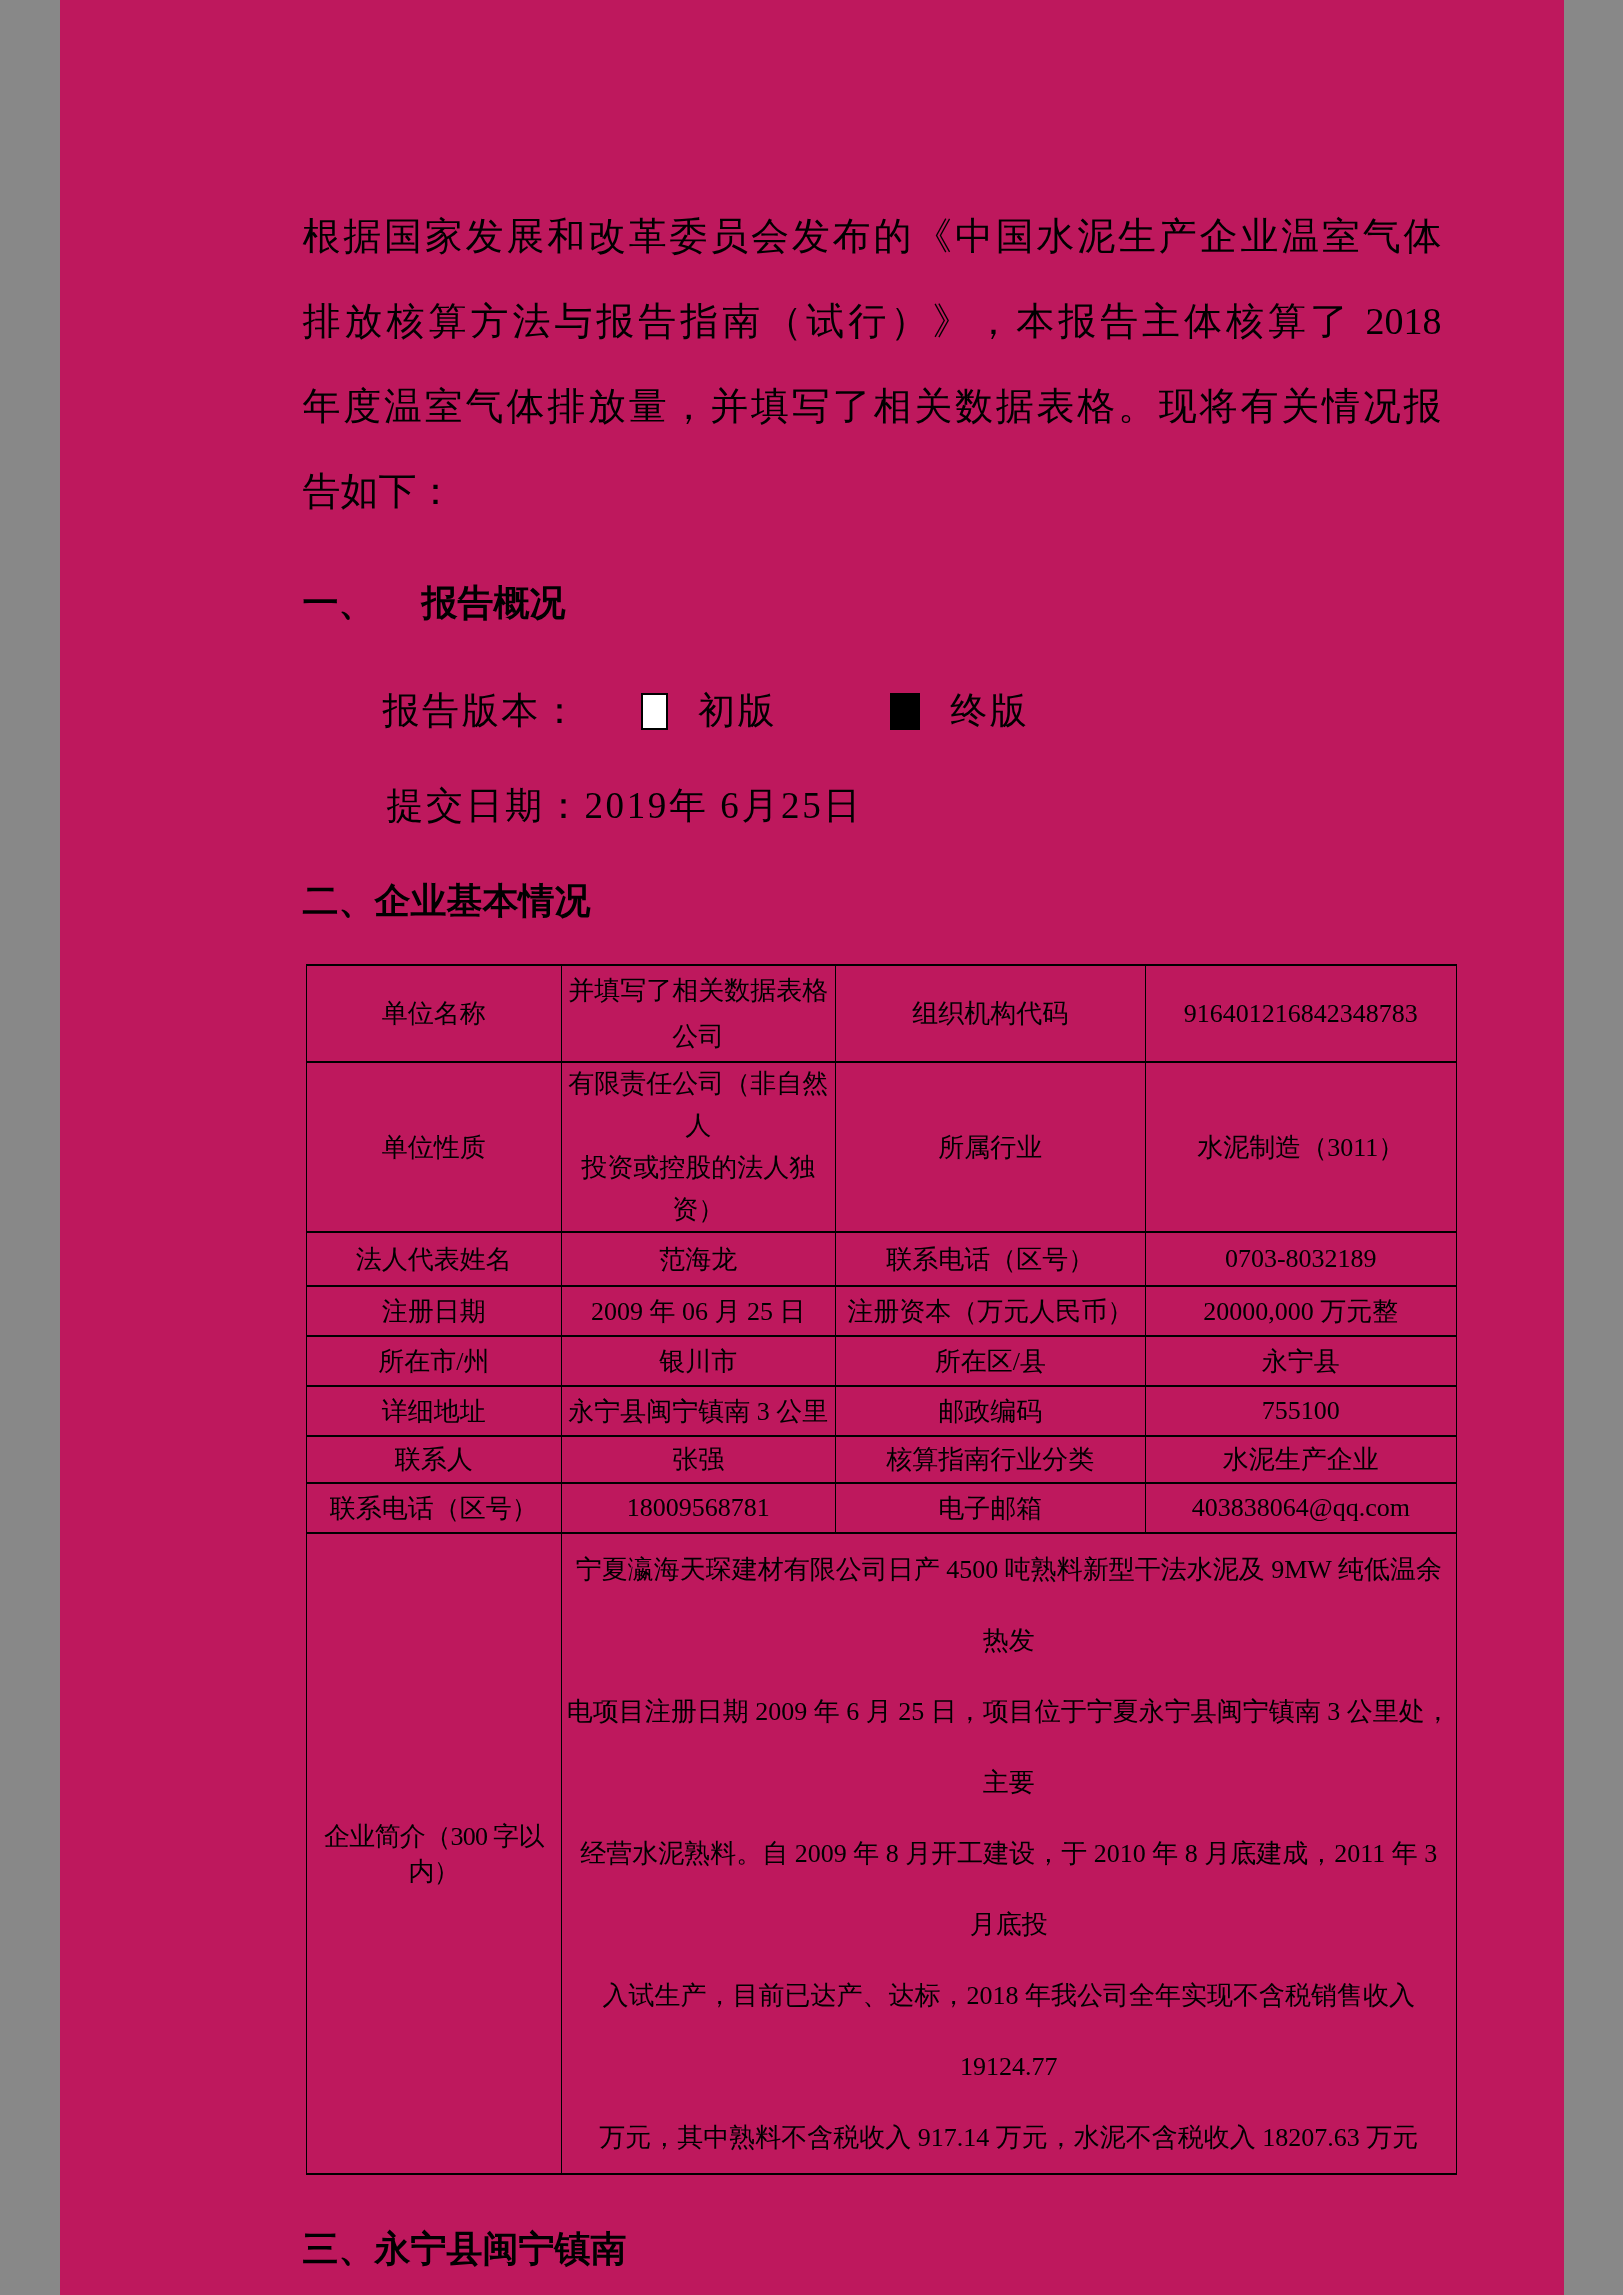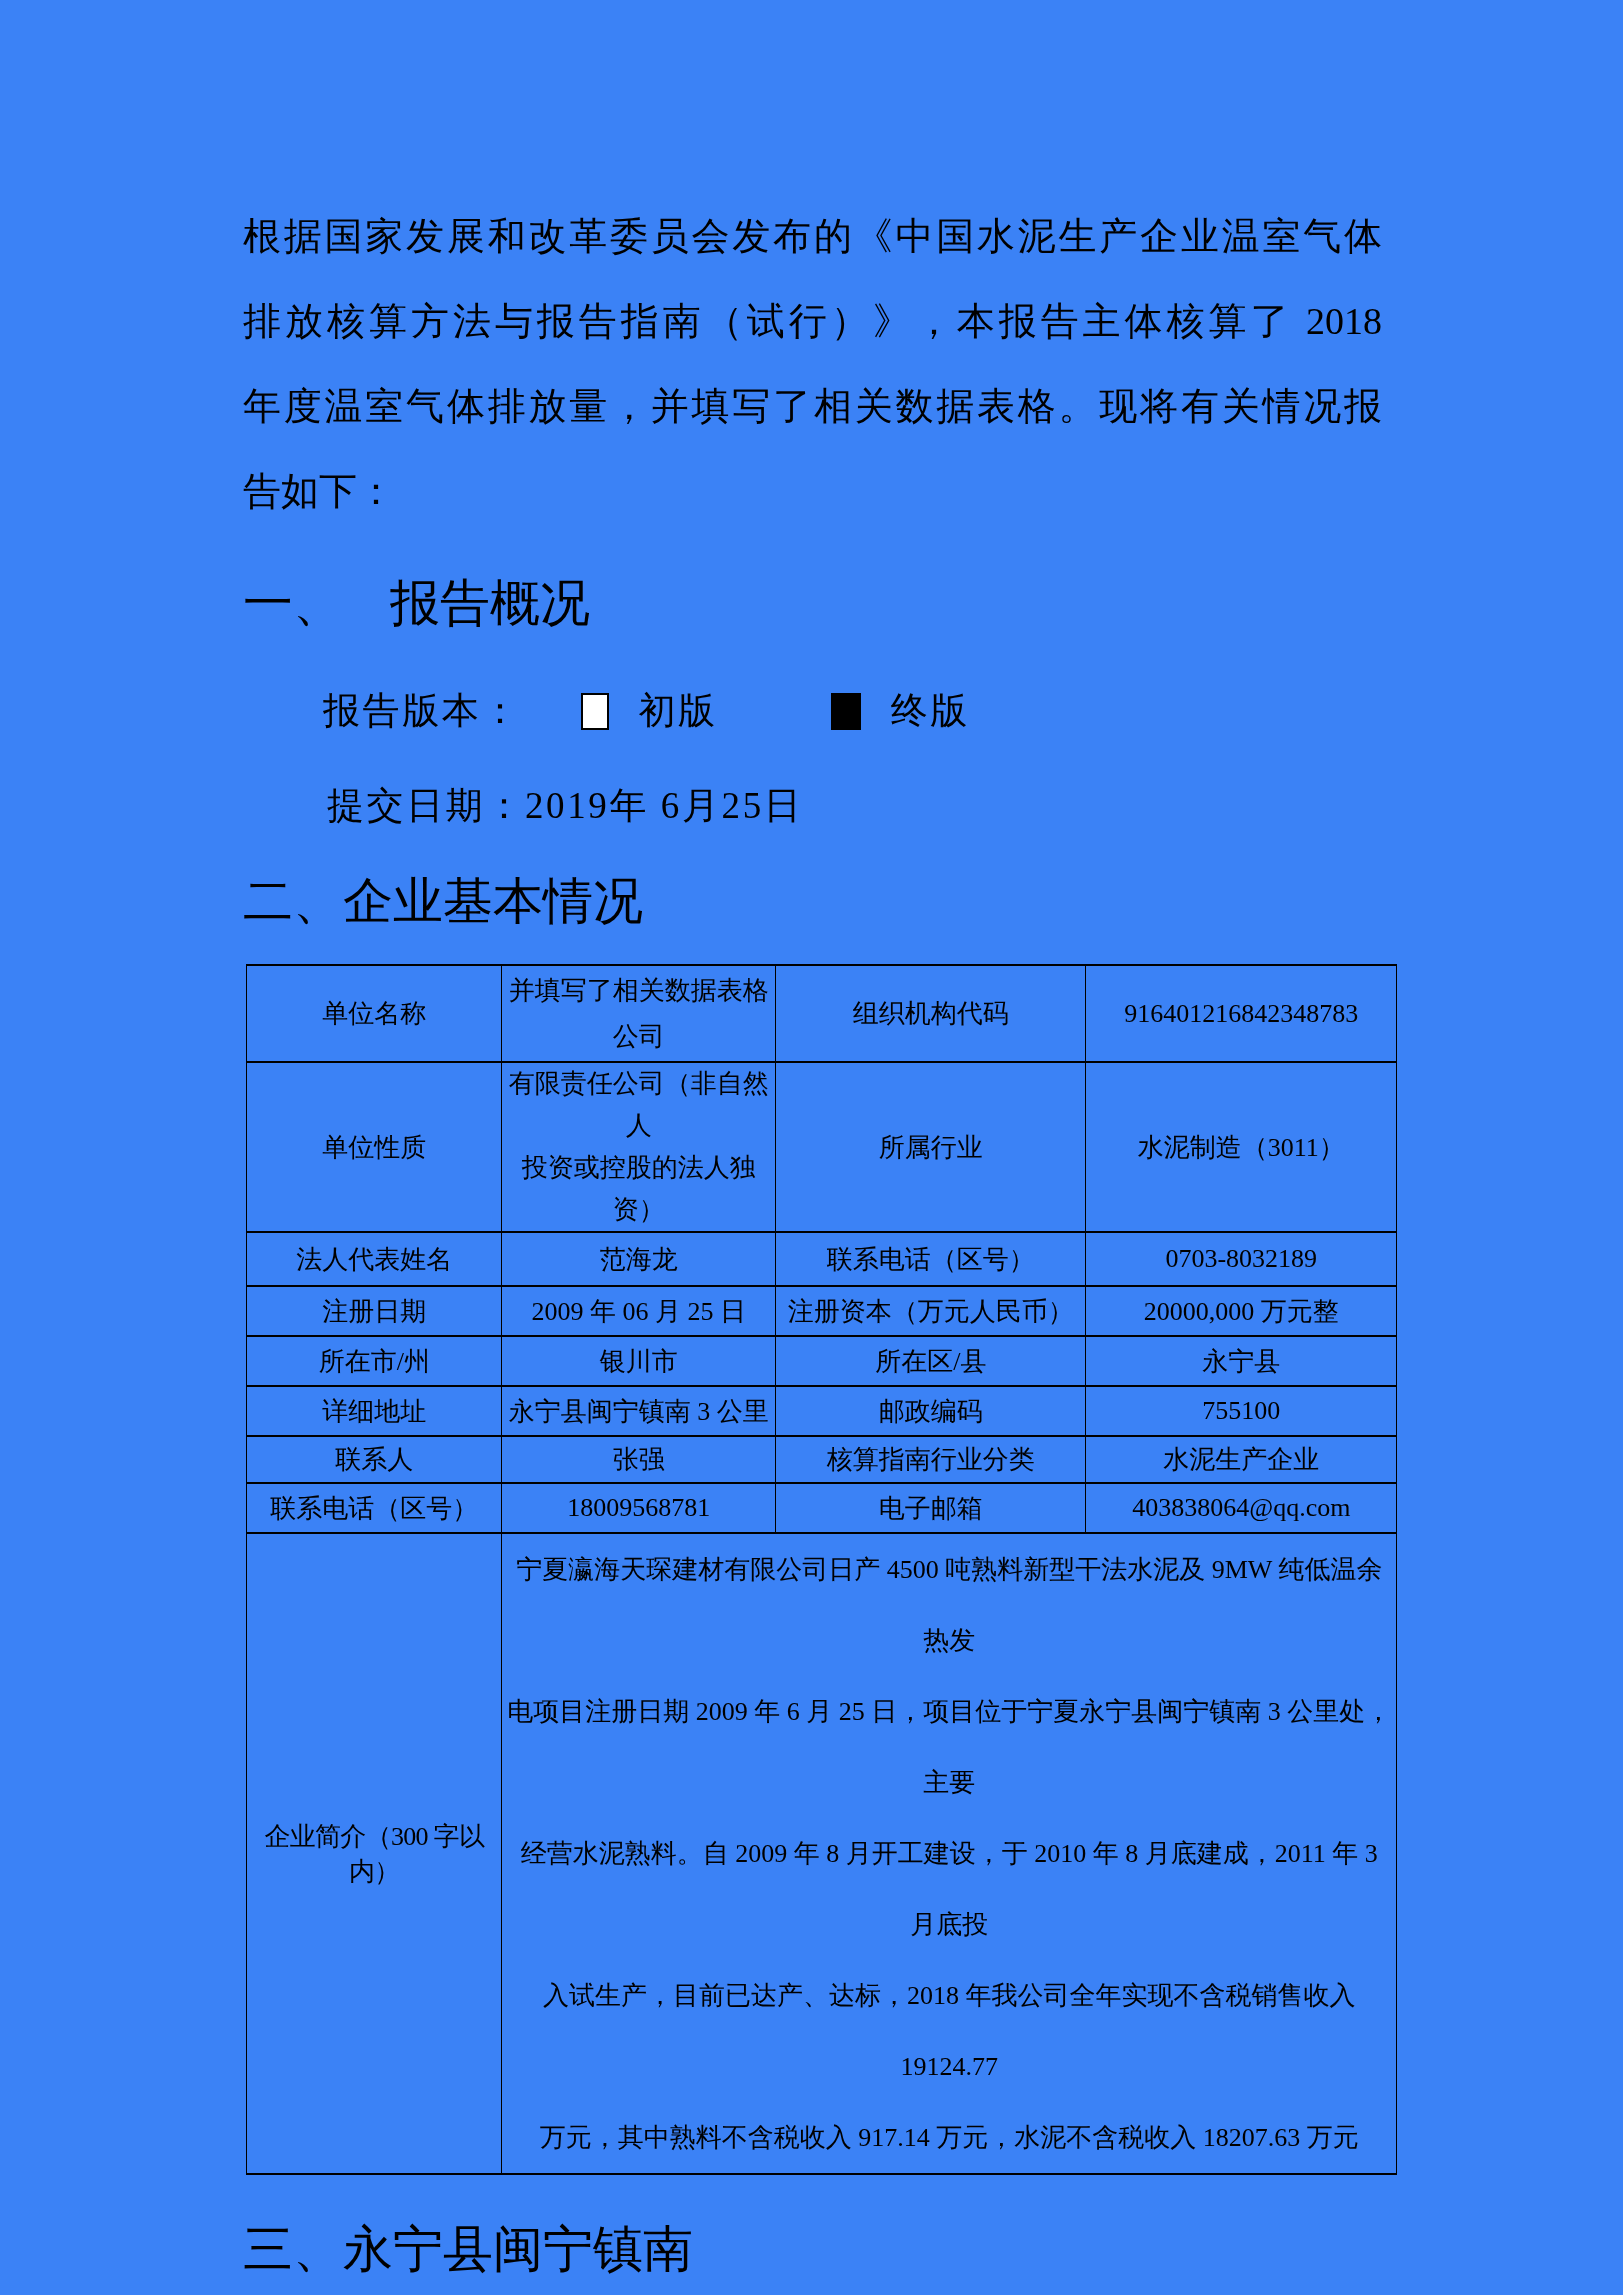--- a/index.html
+++ b/index.html
@@ -1,39 +1,39 @@
 <!DOCTYPE html>
 <html lang="zh" style="font-size:10.5px"><head>
 <meta charset="utf-8">
 <style>
   html,body{margin:0;padding:0;background:#888;}
   .page{
     position:relative;
-    width:1623px;height:2295px;
-    background:#3b82f6;
+    width:1504px;height:2295px;
+    background:#be185d;
     margin:0 auto;
     overflow:hidden;
     font-family:"Liberation Serif", serif;
     color:#000;
   }
   .content{
     position:absolute;left:243px;top:0;width:1139px;
   }
   
   .opening{margin-top:194px;}
   .para-line{
     font-size:38px;line-height:85px;
     text-align:justify;text-align-last:justify;
     white-space:nowrap;
   }
   .para-line.last{text-align-last:auto;white-space:normal;}
   
   .sec-heading{
     font-family:"Liberation Sans", sans-serif;
-    font-weight:400;font-size:50px;line-height:46px;
+    font-weight:700;font-size:36px;line-height:46px;
     white-space:nowrap;
   }
   .sec1{margin-top:46px;}
   .sec1 .h-title{margin-left:47px;}
   .sec2{margin-top:49px;}
   .sec3{margin-top:51px;}
   
   .version-line{
     margin-top:62px;margin-left:80px;
     height:46px;display:flex;align-items:center;

